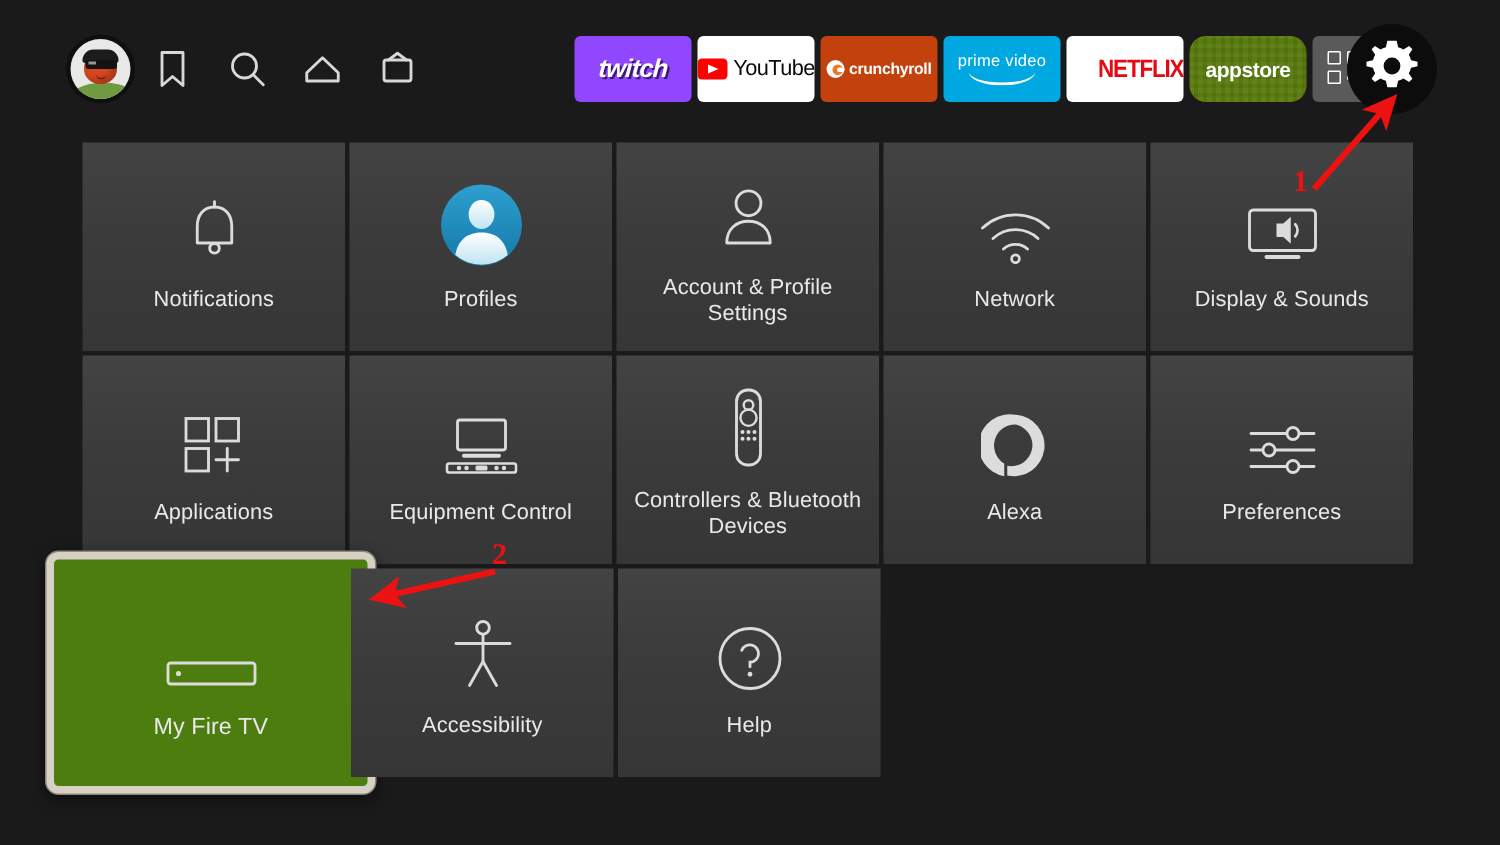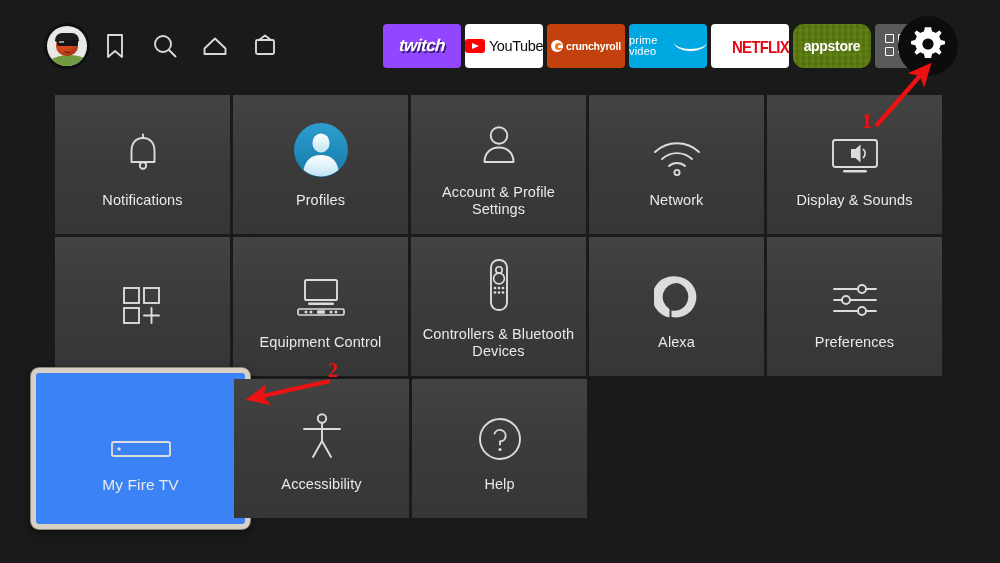--- a/index.html
+++ b/index.html
@@ -78,21 +78,21 @@
   .yt-play:after { content:""; position:absolute; left:7px; top:3.5px;
     border-left: 7px solid #fff; border-top: 3.5px solid transparent; border-bottom: 3.5px solid transparent; }
   .yt-word { color: #0b0b0b; font-weight: normal; font-size: 14.5px; letter-spacing: -0.4px; }
   .cr-row { display:flex; align-items:center; gap:3px; }
   .cr-mark { width: 12px; height: 12px; border-radius:50%; background:#fff; position:relative; }
   .cr-mark:after { content:""; position:absolute; left:3.5px; top:2.5px; width:7px; height:7px;
     border-radius:50%; background:#f47521; }
   .cr-mark:before { content:""; position:absolute; left:6.5px; top:4.5px; width:5px; height:3px;
     background:#fff; border-radius:2px; z-index:2; }
   .cr-word { color:#fff; font-size:10.5px; font-weight:bold; letter-spacing:-0.2px; }
-  .pv-wrap { display:flex; flex-direction:row; align-items:center; line-height:1; }
+  .pv-wrap { display:flex; flex-direction:column; align-items:center; line-height:1; }
   .pv-word { color:#ffffff; font-size:11px; letter-spacing:0.2px; }
   .pv-smile { width:44px; height:9px; margin-top:1px;
     border-bottom: 2px solid #ffffff; border-radius: 0 0 50% 50% / 0 0 100% 100%; }
   .nf-word { color:#e50914; font-weight:bold; font-size:15px; letter-spacing:-0.8px;
     transform: scaleY(1.12); }
   .as-word { color:#ffffff; font-weight:bold; font-size:14px; letter-spacing:-0.3px; }
   .as-noise { position:absolute; inset:0; opacity:.35;
     background:
       repeating-linear-gradient(90deg, rgba(255,255,255,.10) 0 3px, rgba(0,0,0,.10) 3px 6px),
       repeating-linear-gradient(0deg, rgba(255,140,40,.25) 0 3px, rgba(180,60,0,.25) 3px 6px);
@@ -121,21 +121,21 @@
     cursor: pointer; position: relative;
   }
   .tile .tile-icon { height: 58px; display:flex; align-items:flex-end; justify-content:center; margin-bottom: 14px; }
   .tile .tile-label {
     color:#e9e9e9; font-size:14.5px; line-height:17px; text-align:center; width:160px;
     letter-spacing:0.1px;
   }
   .tile.focused {
     border: 5px solid #d7d0c4;
     border-radius: 8px;
-    background: #3b82f6;
+    background: #4d7c0f;
     box-shadow: 0 0 0 1px #8d867b, 0 3px 10px rgba(0,0,0,.6);
     width: 219px; height: 161px;
     margin-left: -24px; margin-top: -11px; margin-right: -19px;
   }
   .tile.focused .tile-label { font-size:15.5px; }
   .row3 { margin-top: 3px; }
   .anno-num {
     position:absolute; color:#ee1111; font-size:20px; font-weight:bold;
     font-family: "Liberation Serif", serif;
   }
@@ -319,20 +319,21 @@
       <div class="tile">
         <div class="tile-icon">
           <svg width="46" height="46" viewBox="0 0 46 46">
             <rect x="4" y="5" width="15" height="15" fill="none" stroke="#dcdcdc" stroke-width="1.9"></rect>
             <rect x="24" y="5" width="15" height="15" fill="none" stroke="#dcdcdc" stroke-width="1.9"></rect>
             <rect x="4" y="25" width="15" height="15" fill="none" stroke="#dcdcdc" stroke-width="1.9"></rect>
             <line x1="31.5" y1="25" x2="31.5" y2="40" stroke="#dcdcdc" stroke-width="1.9" stroke-linecap="round"></line>
             <line x1="24" y1="32.5" x2="39" y2="32.5" stroke="#dcdcdc" stroke-width="1.9" stroke-linecap="round"></line>
           </svg>
         </div>
+        <div class="tile-label">Applications</div>
       </div>
 
       <div class="tile">
         <div class="tile-icon">
           <svg width="52" height="42" viewBox="0 0 52 42">
             <rect x="10" y="2" width="32" height="20" rx="1.6" fill="none" stroke="#dcdcdc" stroke-width="1.9"></rect>
             <rect x="13" y="24.5" width="26" height="2.6" rx="1.3" fill="#dcdcdc"></rect>
             <rect x="3" y="31" width="46" height="6" rx="1.4" fill="none" stroke="#dcdcdc" stroke-width="1.7"></rect>
             <circle cx="11" cy="34" r="1.5" fill="#dcdcdc"></circle>
             <circle cx="16" cy="34" r="1.5" fill="#dcdcdc"></circle>

